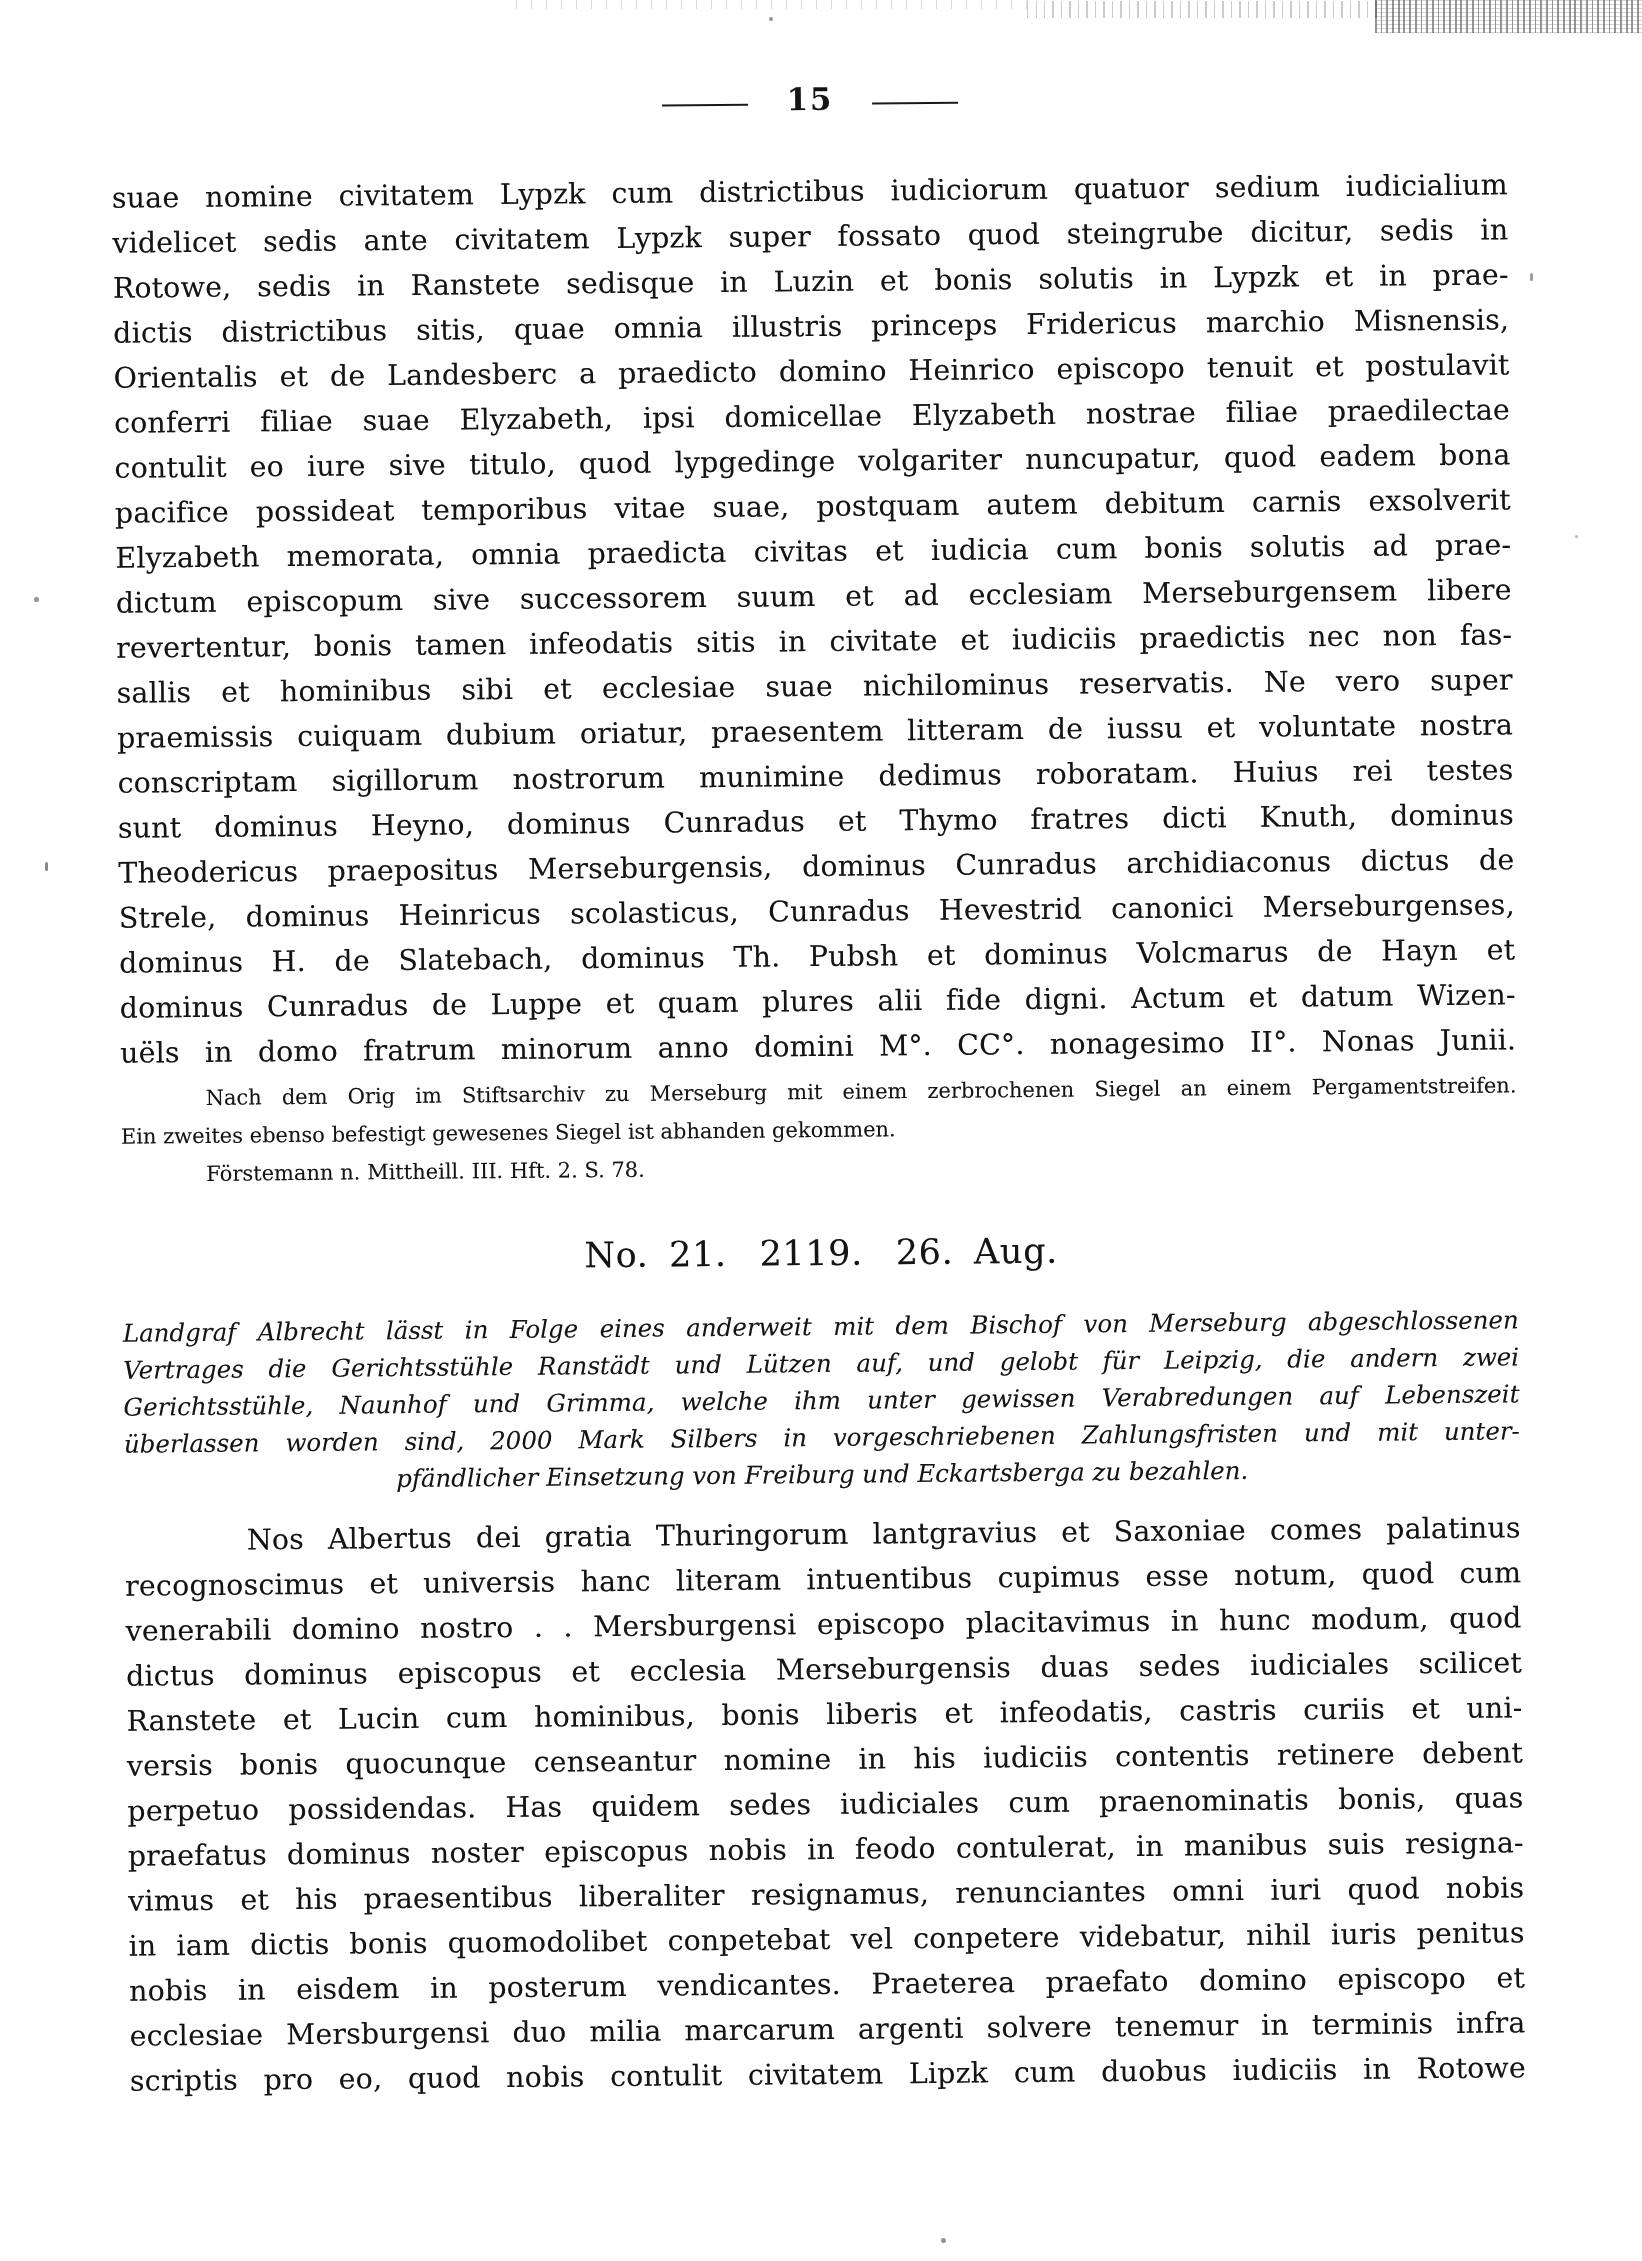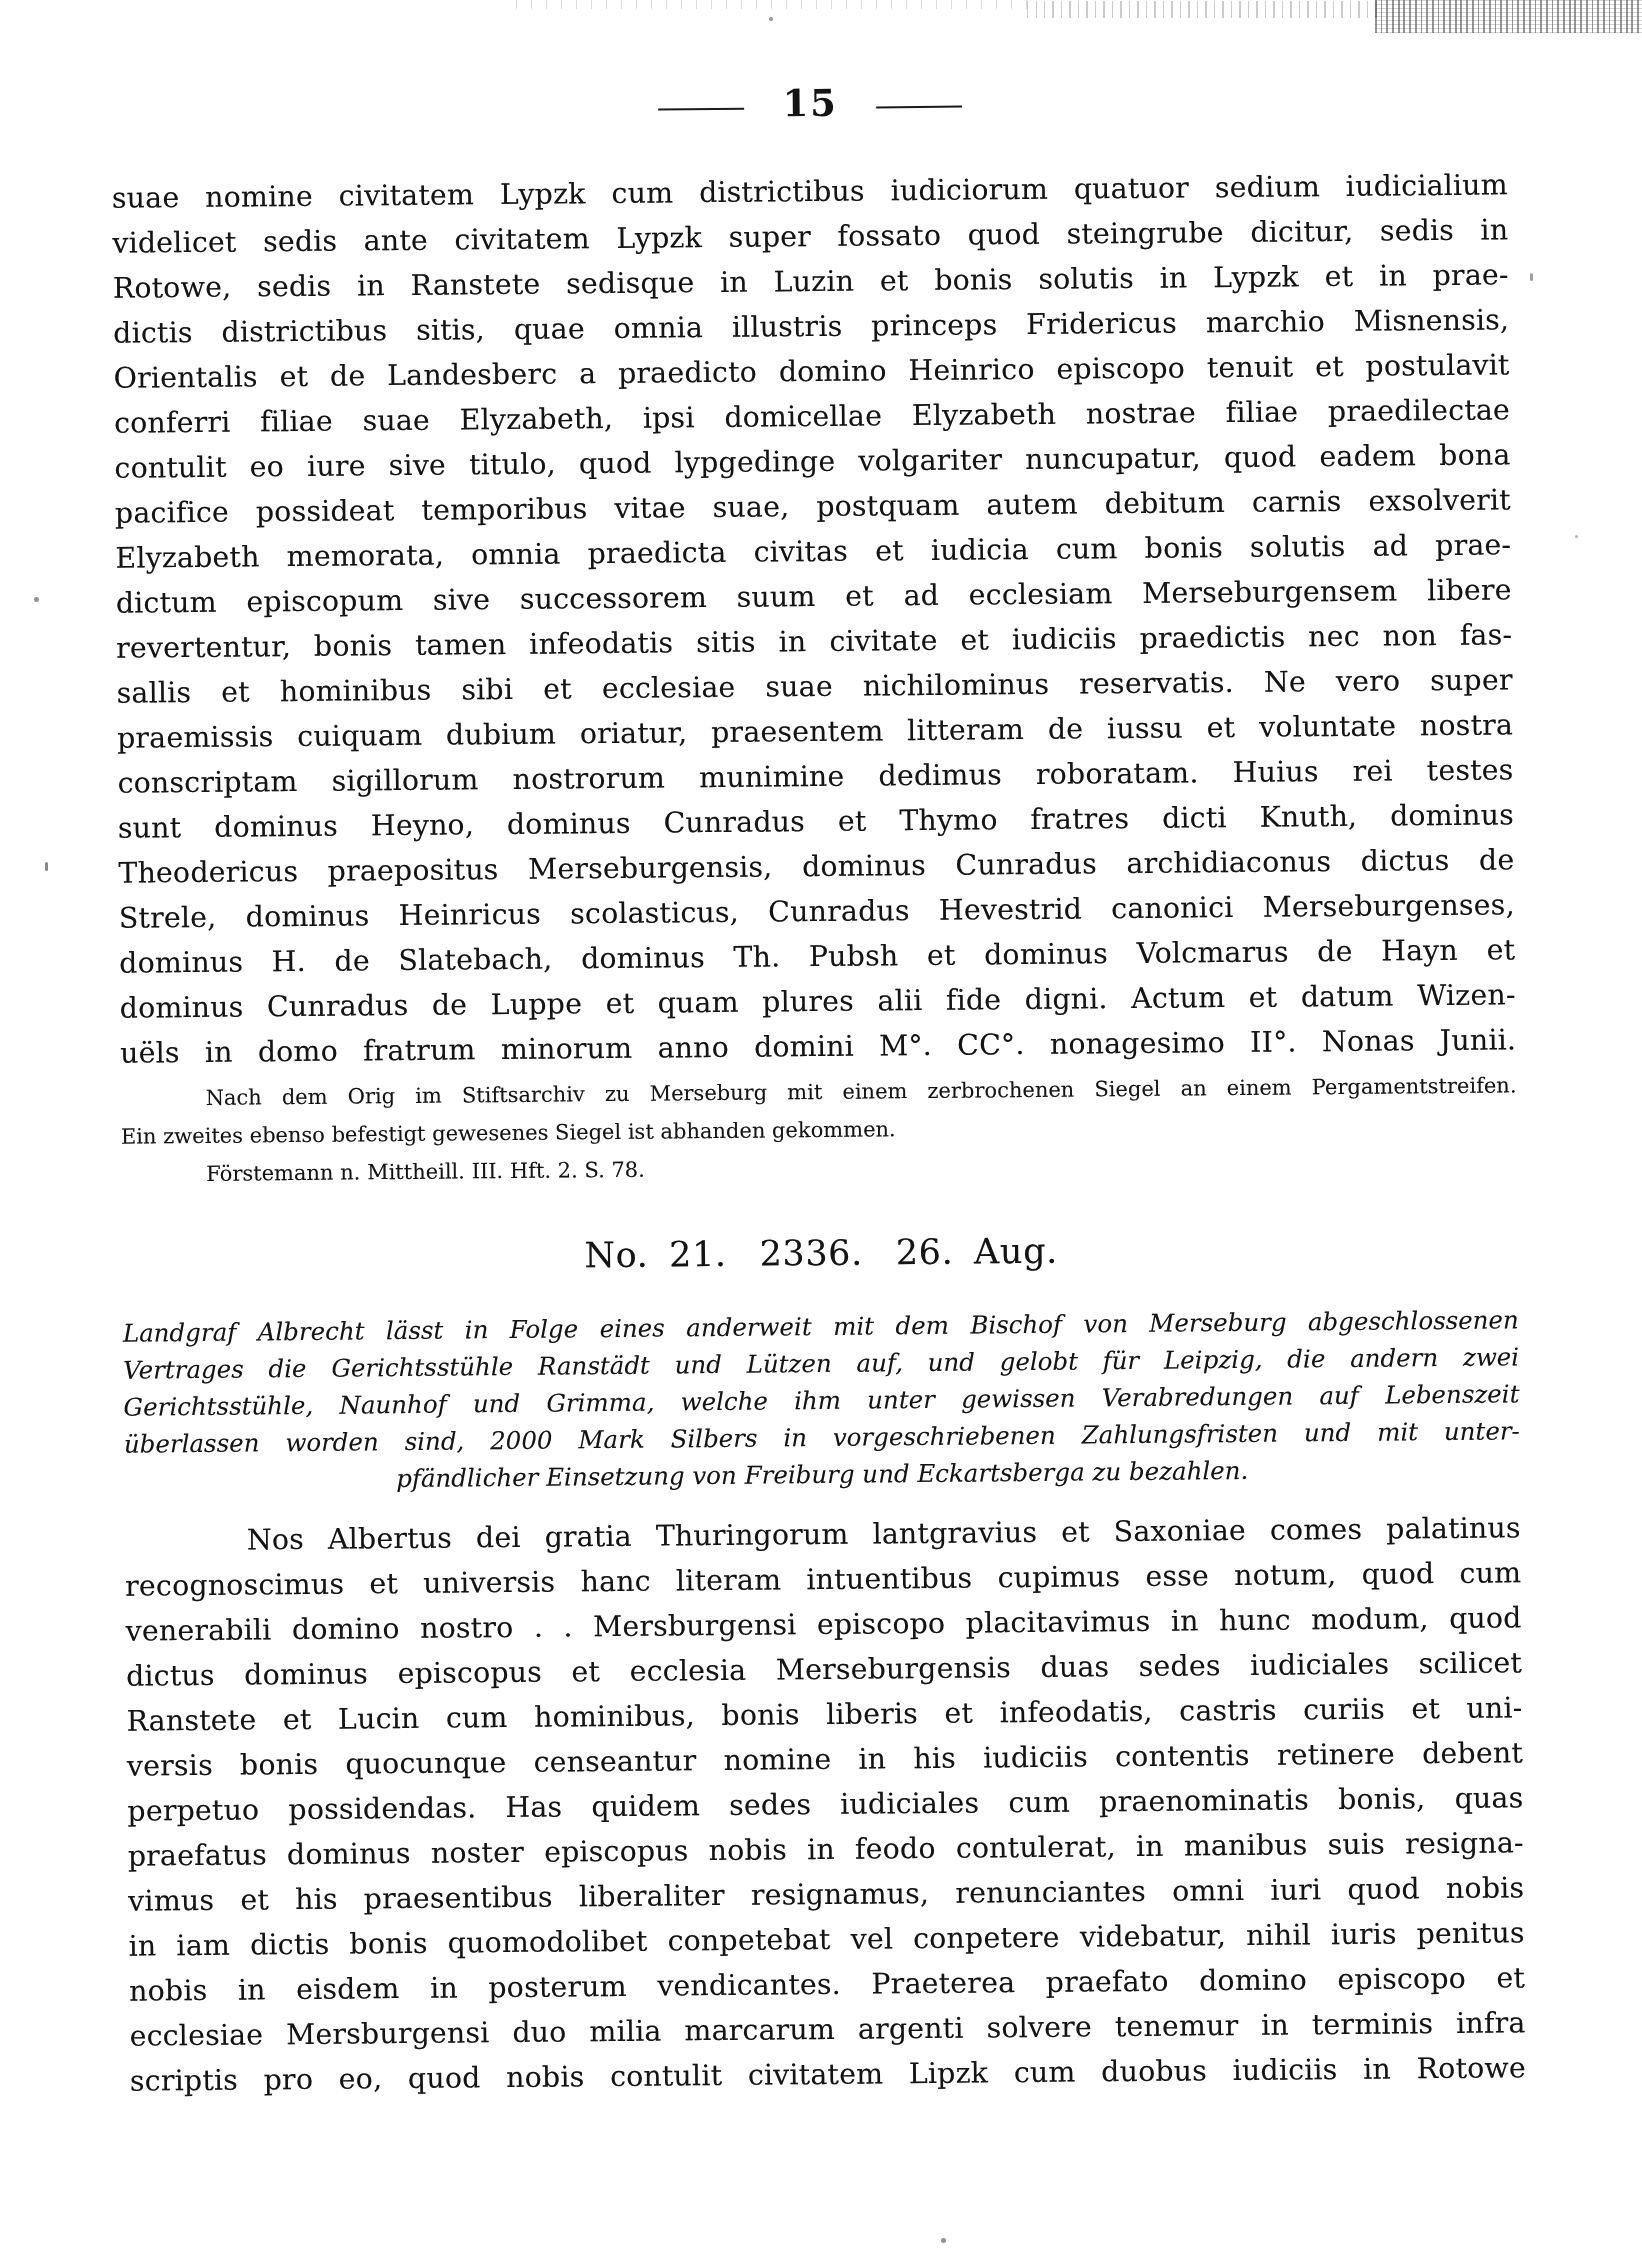--- a/index.html
+++ b/index.html
@@ -10,21 +10,21 @@
     overflow:hidden;
     font-family:"DejaVu Serif", serif;
     color:#141414;
   }
   .rot{position:absolute;inset:0;transform:rotate(-0.55deg);transform-origin:50% 55%;}
 
   
   .pagenum-row{position:absolute;top:81px;left:0;right:0;
     display:flex;justify-content:center;align-items:center;gap:39px;}
   .header-rule{width:86px;height:2.8px;background:#1a1a1a;margin-top:10.2px;}
-  .pagenum{font-size:37px;font-weight:bold;letter-spacing:1.7px;}
+  .pagenum{font-size:31px;font-weight:bold;letter-spacing:1.7px;}
 
   
   .textblock{position:absolute;left:122px;width:1396px;}
   .doc1{top:169px;}
   .doc2{top:1512px;}
   .jline{
     font-size:28.4px;line-height:45px;
     text-align:justify;text-align-last:justify;
     letter-spacing:0.2px;
     text-shadow:0 0 0.6px rgba(10,10,10,0.35);
@@ -112,21 +112,21 @@
     </div>
 
     <div class="notes">
       <div class="note jfull ind">Nach dem Orig im Stiftsarchiv zu Merseburg mit einem zerbrochenen Siegel an einem Pergamentstreifen.</div>
       <div class="note">Ein zweites ebenso befestigt gewesenes Siegel ist abhanden gekommen.</div>
       <div class="note ind">Förstemann n. Mittheill. III. Hft. 2. S. 78.</div>
     </div>
 
     <div class="heading">
       <span>No. 21.</span>
-      <span>2336.</span>
+      <span>2119.</span>
       <span>26. Aug.</span>
     </div>
 
     <div class="regest">
       <div class="rline">Landgraf Albrecht lässt in Folge eines anderweit mit dem Bischof von Merseburg abgeschlossenen</div>
       <div class="rline">Vertrages die Gerichtsstühle Ranstädt und Lützen auf, und gelobt für Leipzig, die andern zwei</div>
       <div class="rline">Gerichtsstühle, Naunhof und Grimma, welche ihm unter gewissen Verabredungen auf Lebenszeit</div>
       <div class="rline">überlassen worden sind, 2000 Mark Silbers in vorgeschriebenen Zahlungsfristen und mit unter-</div>
       <div class="rline center">pfändlicher Einsetzung von Freiburg und Eckartsberga zu bezahlen.</div>
     </div>

